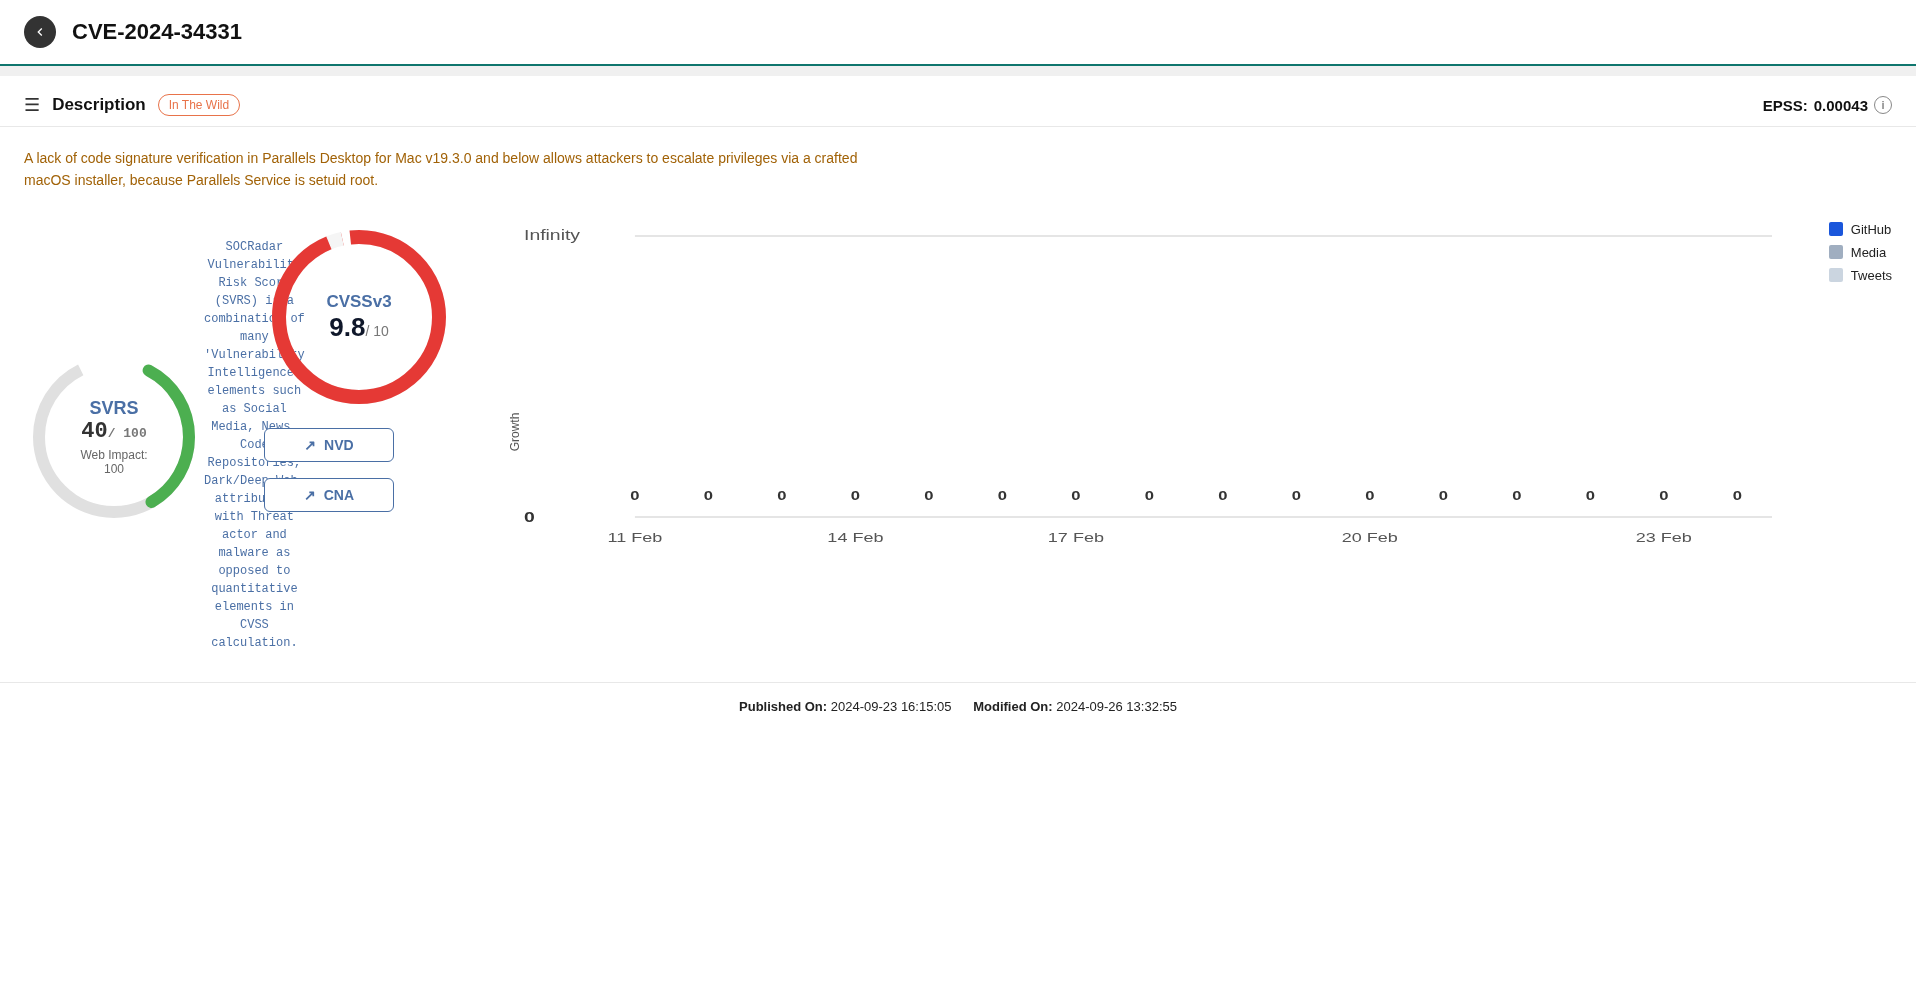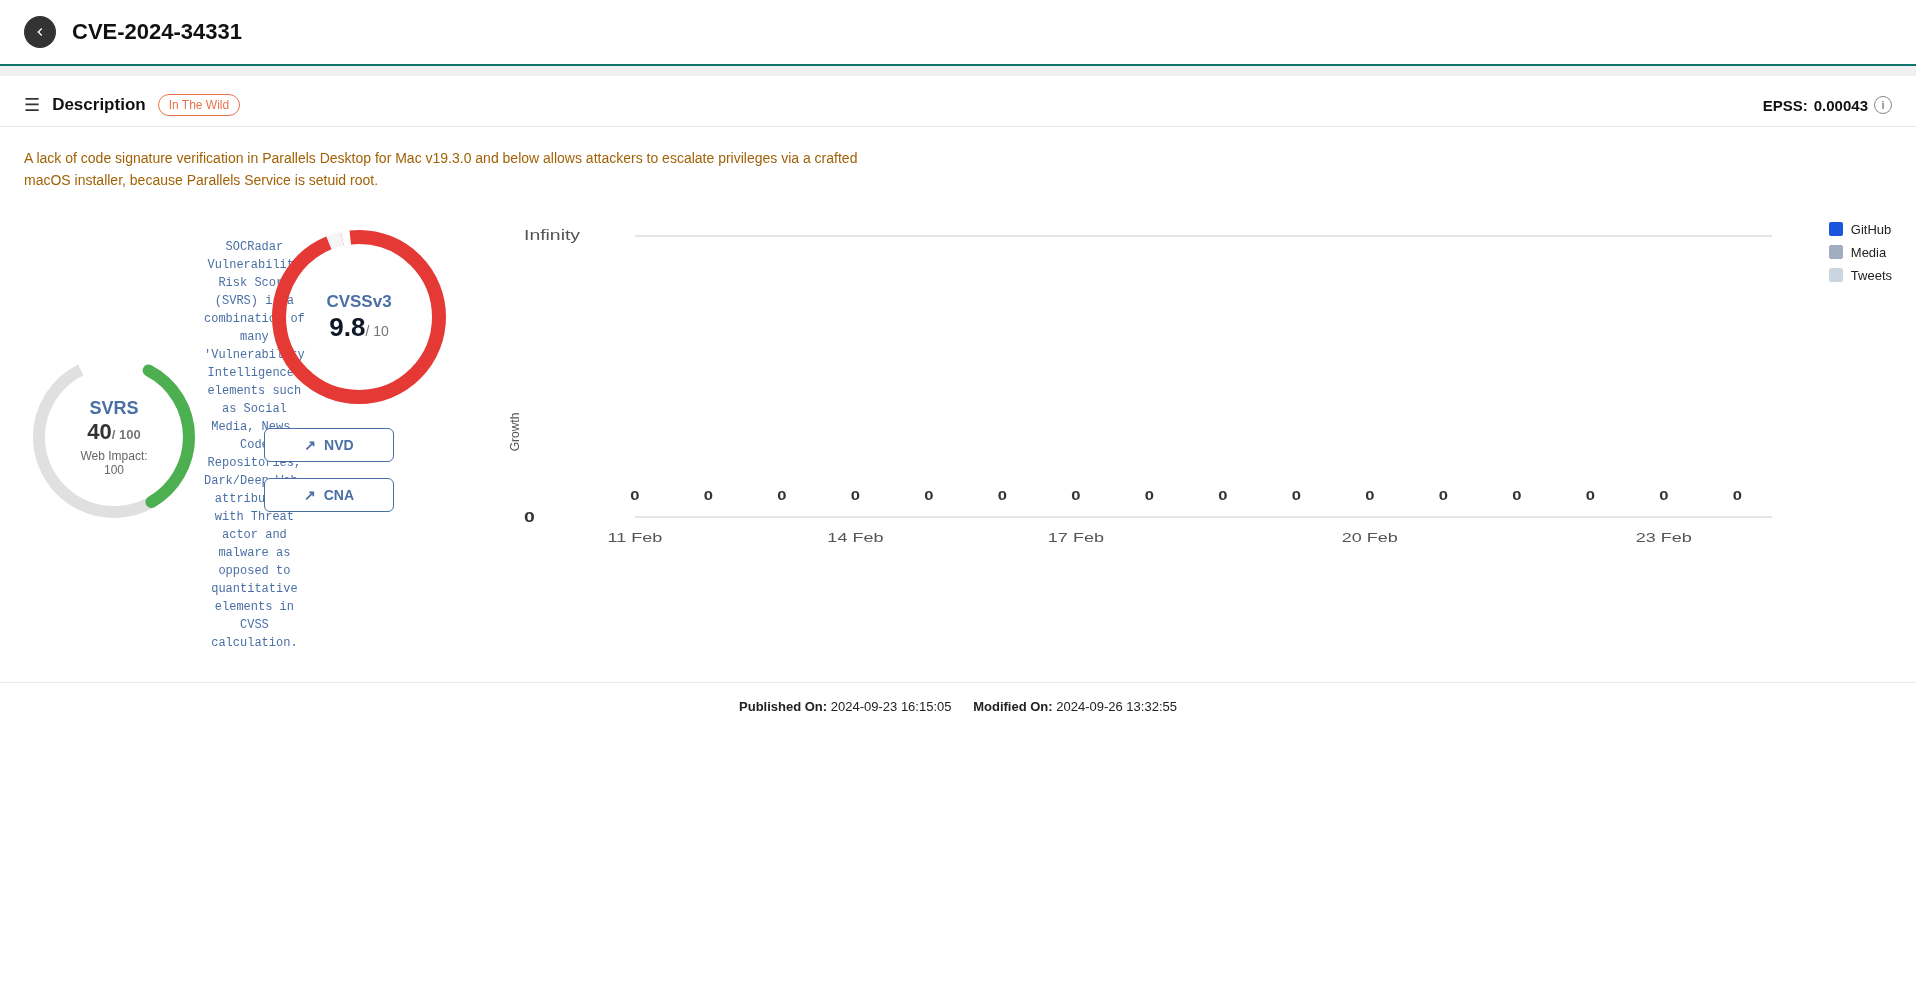--- a/index.html
+++ b/index.html
@@ -138,20 +138,21 @@
       font-size: 18px;
       font-weight: 600;
       color: #4a6fa5;
       display: block;
     }
     .gauge-value {
       font-size: 22px;
       font-weight: 700;
       color: #333;
       display: block;
+      font-family: Liberation Mono, monospace;
     }
     .gauge-denom {
       font-size: 13px;
       color: #777;
     }
     .gauge-sub {
       font-size: 12px;
       color: #666;
       display: block;
       margin-top: 4px;

